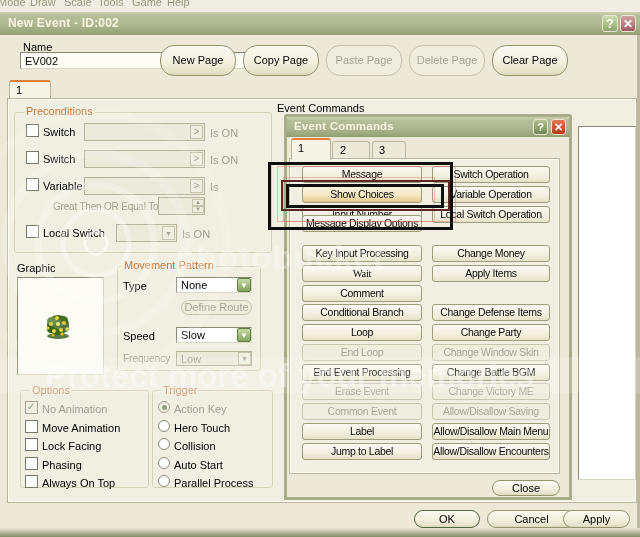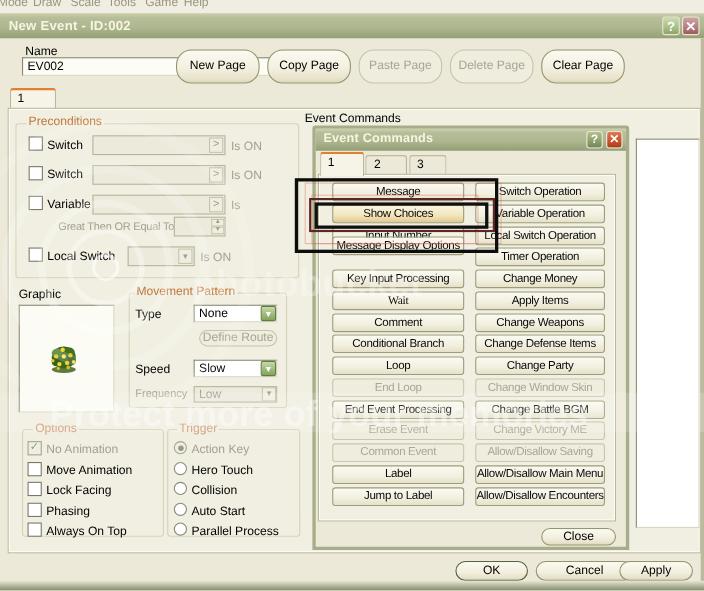--- a/index.html
+++ b/index.html
@@ -202,24 +202,22 @@
   <div class="cmd" style="left:302px;top:324.00px;">Loop</div>
   <div class="cmd  dis" style="left:302px;top:343.75px;">End Loop</div>
   <div class="cmd" style="left:302px;top:363.50px;">End Event Processing</div>
   <div class="cmd  dis" style="left:302px;top:383.25px;">Erase Event</div>
   <div class="cmd  dis" style="left:302px;top:403.00px;">Common Event</div>
   <div class="cmd" style="left:302px;top:422.75px;">Label</div>
   <div class="cmd" style="left:302px;top:442.50px;">Jump to Label</div>
   <div class="cmd r" style="left:432px;top:166.00px;">Switch Operation</div>
   <div class="cmd r" style="left:432px;top:185.75px;">Variable Operation</div>
   <div class="cmd r" style="left:432px;top:205.50px;">Local Switch Operation</div>
-  <div class="cmd r" style="left:432px;top:225.25px;">Timer Operation</div>
   <div class="cmd r" style="left:432px;top:245.00px;">Change Money</div>
   <div class="cmd r" style="left:432px;top:264.75px;">Apply Items</div>
-  <div class="cmd r" style="left:432px;top:284.50px;">Change Weapons</div>
   <div class="cmd r" style="left:432px;top:304.25px;">Change Defense Items</div>
   <div class="cmd r" style="left:432px;top:324.00px;">Change Party</div>
   <div class="cmd r dis" style="left:432px;top:343.75px;">Change Window Skin</div>
   <div class="cmd r" style="left:432px;top:363.50px;">Change Battle BGM</div>
   <div class="cmd r dis" style="left:432px;top:383.25px;">Change Victory ME</div>
   <div class="cmd r dis" style="left:432px;top:403.00px;">Allow/Disallow Saving</div>
   <div class="cmd r" style="left:432px;top:422.75px;">Allow/Disallow Main Menu</div>
   <div class="cmd r" style="left:432px;top:442.50px;">Allow/Disallow Encounters</div>
 
   <div class="btn" style="left:492px;top:480px;width:68px;height:16px;line-height:14px;">Close</div>

